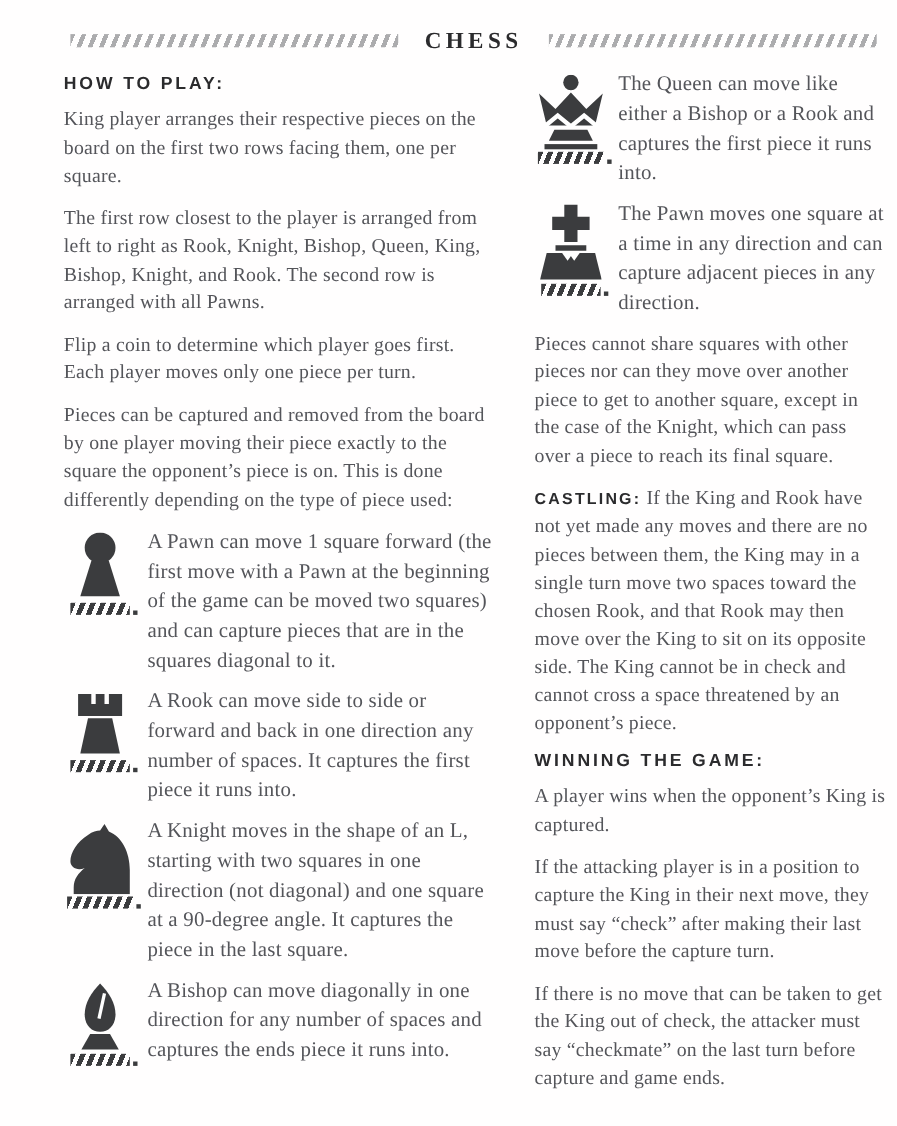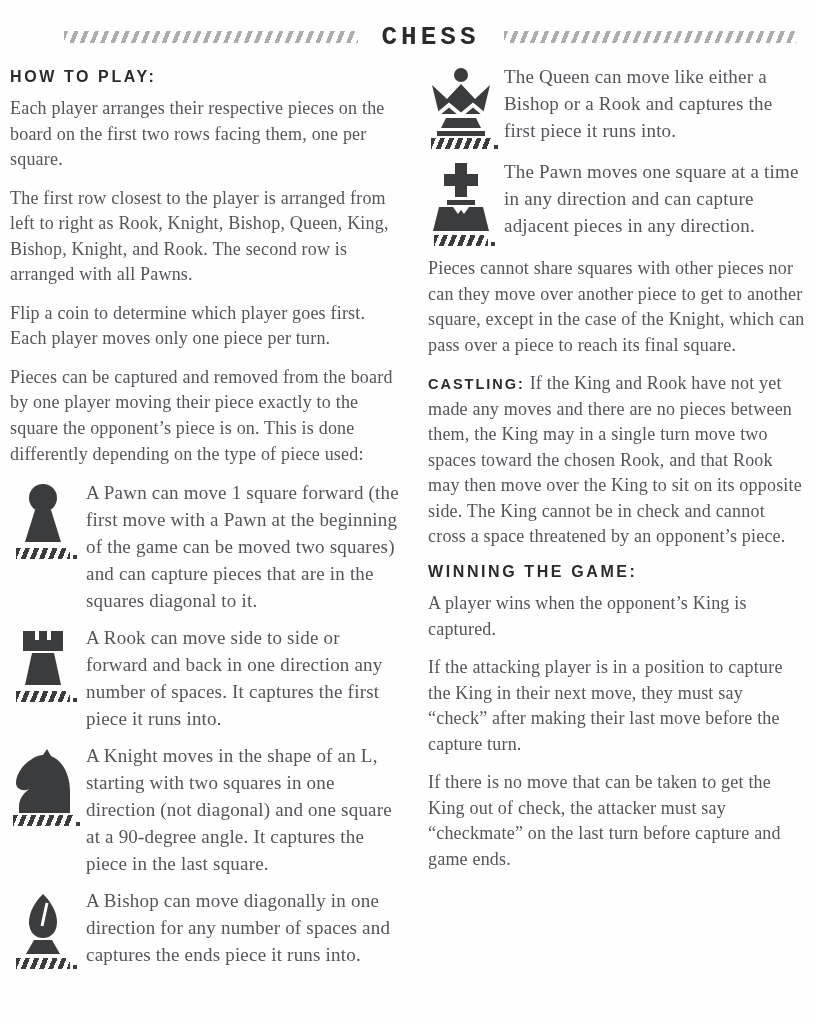--- a/index.html
+++ b/index.html
@@ -20,28 +20,28 @@
     padding:10px 8px 0 54px;
     height:42px;
     margin-bottom:4px;
   }
   .hatch {
     flex:1; height:12px;
     background:repeating-linear-gradient(112deg, #acacae 0 4px, transparent 4px 9.5px);
   }
   .title {
     margin:0;
-    font-family:Liberation Mono, monospace;
-    font-size:26px; font-weight:bold;
+    font-family:Liberation Serif, serif;
+    font-size:21px; font-weight:bold;
     letter-spacing:4px;
     color:#2b2b2d;
     white-space:nowrap;
   }
   
-  .columns { display:flex; gap:26px; }
+  .columns { display:flex; gap:36px;margin-left:48px; }
   .col-left  { flex:0 0 392px; width:392px; }
   .col-right { flex:1; min-width:0; }
 
   .section-heading {
     margin:6px 0 10px;
     font-family:"Liberation Sans", sans-serif;
     font-size:16px; font-weight:bold;
     letter-spacing:2.6px;
     color:#2b2b2d;
   }
@@ -89,21 +89,21 @@
     <div class="hatch"></div>
     <h1 class="title">CHESS</h1>
     <div class="hatch"></div>
   </header>
 
   <main class="columns">
 
     <section class="col-left">
       <h2 class="section-heading">HOW TO PLAY:</h2>
 
-      <p class="body-para">Each player arranges their respective pieces on the board on the first two rows facing them, one per square.</p>
+      <p class="body-para">King player arranges their respective pieces on the board on the first two rows facing them, one per square.</p>
       <p class="body-para">The first row closest to the player is arranged from left to right as Rook, Knight, Bishop, Queen, King, Bishop, Knight, and Rook. The second row is arranged with all Pawns.</p>
       <p class="body-para">Flip a coin to determine which player goes first. Each player moves only one piece per turn.</p>
       <p class="body-para">Pieces can be captured and removed from the board by one player moving their piece exactly to the square the opponent’s piece is on. This is done differently depending on the type of piece used:</p>
 
       <div class="piece-row">
         <div class="piece-figure">
           <svg width="46" height="62" viewBox="0 0 46 62" fill="#3b3c3e" xmlns="http://www.w3.org/2000/svg">
             <circle cx="23" cy="14" r="14"></circle>
             <path d="M15 26 L31 26 L41 58 L5 58 Z"></path>
           </svg>

